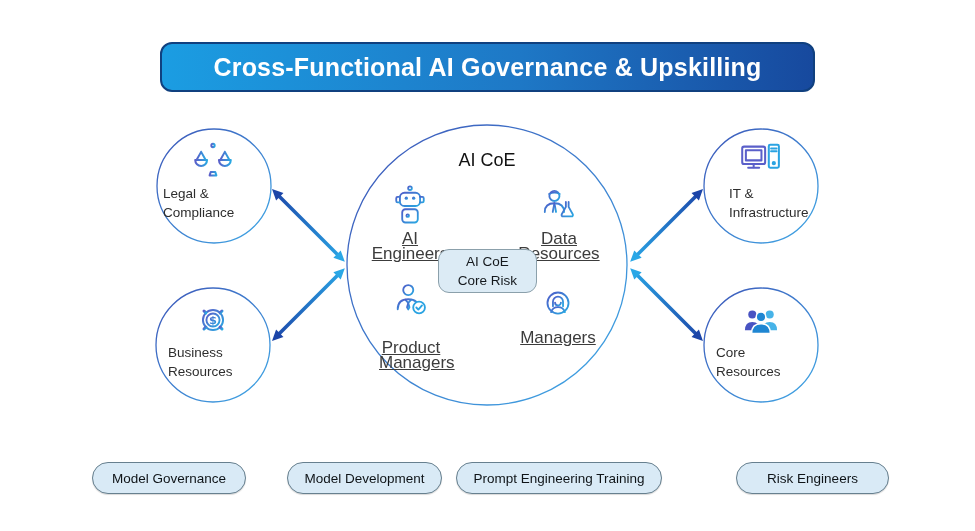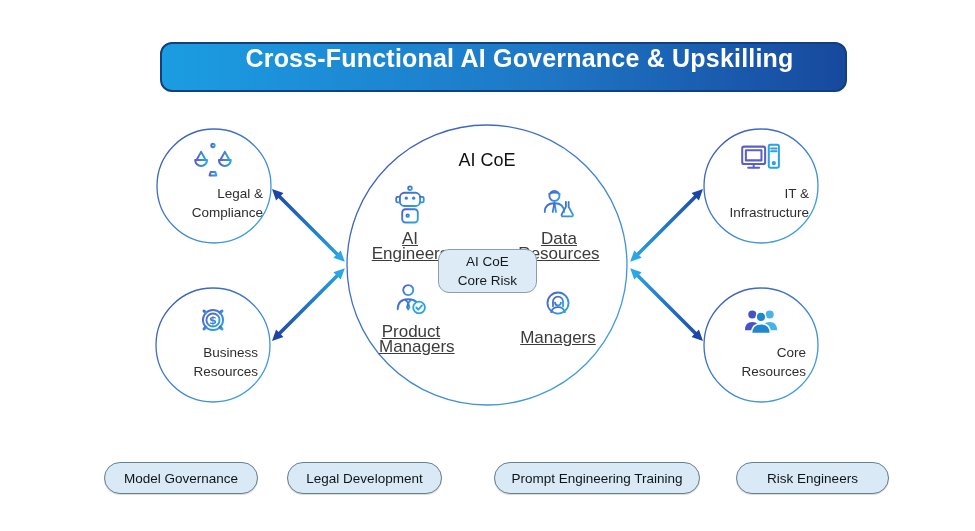--- a/index.html
+++ b/index.html
@@ -7,38 +7,38 @@
     width:975px;height:531px;position:relative;overflow:hidden;
     background:#ffffff;
     font-family:"Liberation Sans","DejaVu Sans",sans-serif;
   }
   .abs{position:absolute;}
   
   .banner{
     left:160px;top:42px;width:651px;height:46px;
     background:linear-gradient(90deg,#1b9de2 0%,#1e78c6 55%,#17499e 100%);
     border:2px solid #10407f;border-radius:12px;
-    display:flex;align-items:flex-start;justify-content:center;padding-left:32px;
+    display:flex;align-items:center;justify-content:center;
   }
   .banner-text{color:#ffffff;font-size:25px;font-weight:bold;letter-spacing:.2px;}
   
   svg.bg{left:0;top:0;}
   
   .coe-title{left:427px;top:150px;width:120px;text-align:center;
     font-size:18px;font-weight:500;color:#121212;}
   
   .core-box{
     left:438px;top:249px;width:97px;height:42px;
     background:#dcebf5;border:1px solid #8ba0ab;border-radius:11px;
     display:flex;flex-direction:column;align-items:center;justify-content:center;
     font-size:13.5px;line-height:19px;color:#15191d;
   }
   
   .role-label{position:absolute;text-align:center;font-size:17px;line-height:15px;color:#3c3c3c;text-decoration:underline;}
-  .dept-label{position:absolute;text-align:right;font-size:13.5px;line-height:19px;color:#2e2e2e;}
+  .dept-label{position:absolute;text-align:left;font-size:13.5px;line-height:19px;color:#2e2e2e;}
   .icon{position:absolute;}
   
   .pill{
     position:absolute;top:462px;height:30px;
     background:#d9eaf6;border:1px solid #67808f;border-radius:16px;
     display:flex;align-items:center;justify-content:center;
     font-size:13.5px;color:#0f1418;box-shadow:0 1px 1px rgba(0,0,0,.15);
   }
 </style>
 </head>
@@ -157,21 +157,21 @@
     <g fill="none" stroke="url(#g_pm)" stroke-width="2" stroke-linecap="round" stroke-linejoin="round">
       <circle cx="21" cy="11" r="5.5"></circle>
       <path d="M9.5 32 q0 -11 11.5 -11 q11.5 0 11.5 11"></path>
       <path d="M17.8 21.5 l3.2 3.6 l3.2 -3.6"></path>
       <path d="M21 25.1 l-1.3 4.6 l1.3 2.4 l1.3 -2.4 z"></path>
     </g>
     <circle cx="32.8" cy="30" r="6.4" fill="#ffffff" stroke="#2aa3e2" stroke-width="2"></circle>
     <path d="M29.8 30 l2.2 2.3 l4 -4.6" fill="none" stroke="#2aa3e2" stroke-width="2" stroke-linecap="round" stroke-linejoin="round"></path>
   </svg>
 </div>
-<div class="role-label" style="left:379px;top:324px;width:64px">Product Managers</div>
+<div class="role-label" style="left:379px;top:340px;width:64px">Product Managers</div>
 
 <div class="icon" style="left:536px;top:281px">
   <svg width="44" height="44" viewBox="0 0 48 48">
     <defs>
         <linearGradient id="g_et" x1="0" y1="0" x2="1" y2="1">
       <stop offset="0" stop-color="#4f5dc9"></stop>
           <stop offset="1" stop-color="#29a8e2"></stop>
         </linearGradient>
       </defs>
     <g fill="none" stroke="url(#g_et)" stroke-width="2" stroke-linecap="round" stroke-linejoin="round">
@@ -243,44 +243,44 @@
       <line x1="10" y1="31.5" x2="22" y2="31.5"></line>
     </g>
     <g fill="none" stroke="#2aa3e2" stroke-width="2.2" stroke-linecap="round" stroke-linejoin="round">
       <rect x="32.5" y="6.5" width="11" height="25" rx="1.5"></rect>
       <line x1="35" y1="10.5" x2="41" y2="10.5"></line>
       <line x1="35" y1="13.5" x2="41" y2="13.5"></line>
       <circle cx="38" cy="26.5" r="1.2"></circle>
     </g>
   </svg>
 </div>
-<div class="dept-label" style="left:713px;top:184px;width:96px">IT &amp; Infrastructure</div>
+<div class="dept-label" style="left:729px;top:184px;width:96px">IT &amp; Infrastructure</div>
 
 <div class="icon" style="left:739px;top:302px">
   <svg width="44" height="38" viewBox="0 0 48 40">
     <g fill="#4853c2">
       <circle cx="14.5" cy="13" r="4.4"></circle>
       <path d="M6.5 30 q0 -9 8 -9 q8 0 8 9 z"></path>
     </g>
     <g fill="#47b3e8">
       <circle cx="33.5" cy="13" r="4.4"></circle>
       <path d="M25.5 30 q0 -9 8 -9 q8 0 8 9 z"></path>
     </g>
     <g fill="#1f86d2" stroke="#ffffff" stroke-width="1.6">
       <circle cx="24" cy="15.5" r="5.2"></circle>
       <path d="M13.8 33.5 q0 -10.5 10.2 -10.5 q10.2 0 10.2 10.5 z"></path>
     </g>
   </svg>
 </div>
 <div class="dept-label" style="left:716px;top:343px;width:90px">Core Resources</div>
 
-<div class="pill" style="left:104px;width:152px">
+<div class="pill" style="left:92px;width:152px">
   <span>Model Governance</span>
 </div>
 <div class="pill" style="left:287px;width:153px">
-  <span>Legal Development</span>
-</div>
-<div class="pill" style="left:494px;width:204px">
+  <span>Model Development</span>
+</div>
+<div class="pill" style="left:456px;width:204px">
   <span>Prompt Engineering Training</span>
 </div>
 <div class="pill" style="left:736px;width:151px">
   <span>Risk Engineers</span>
 </div>
 
 </body></html>

